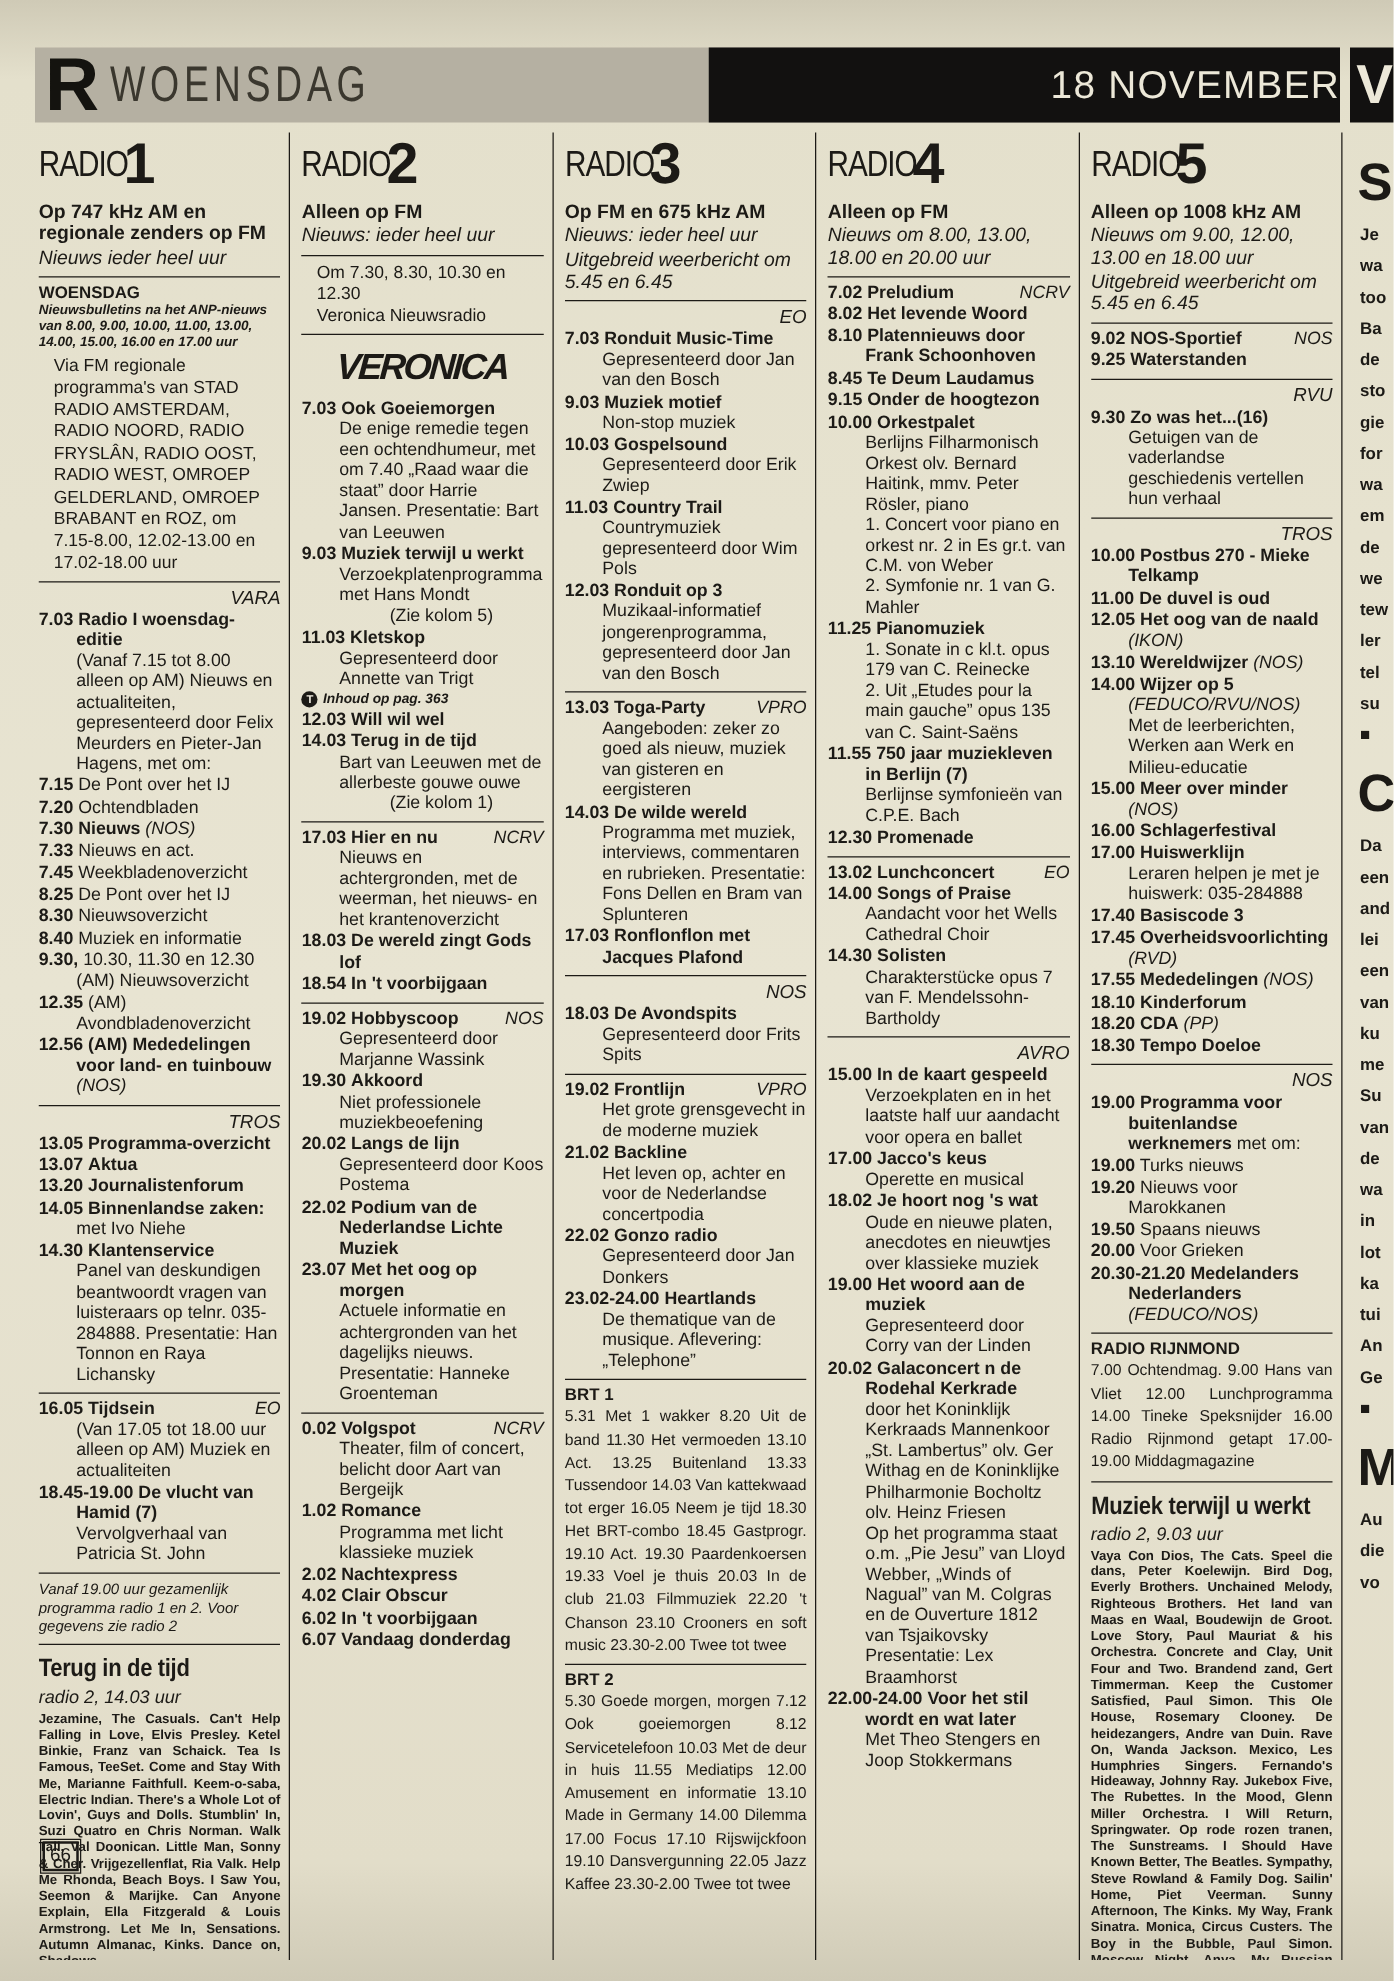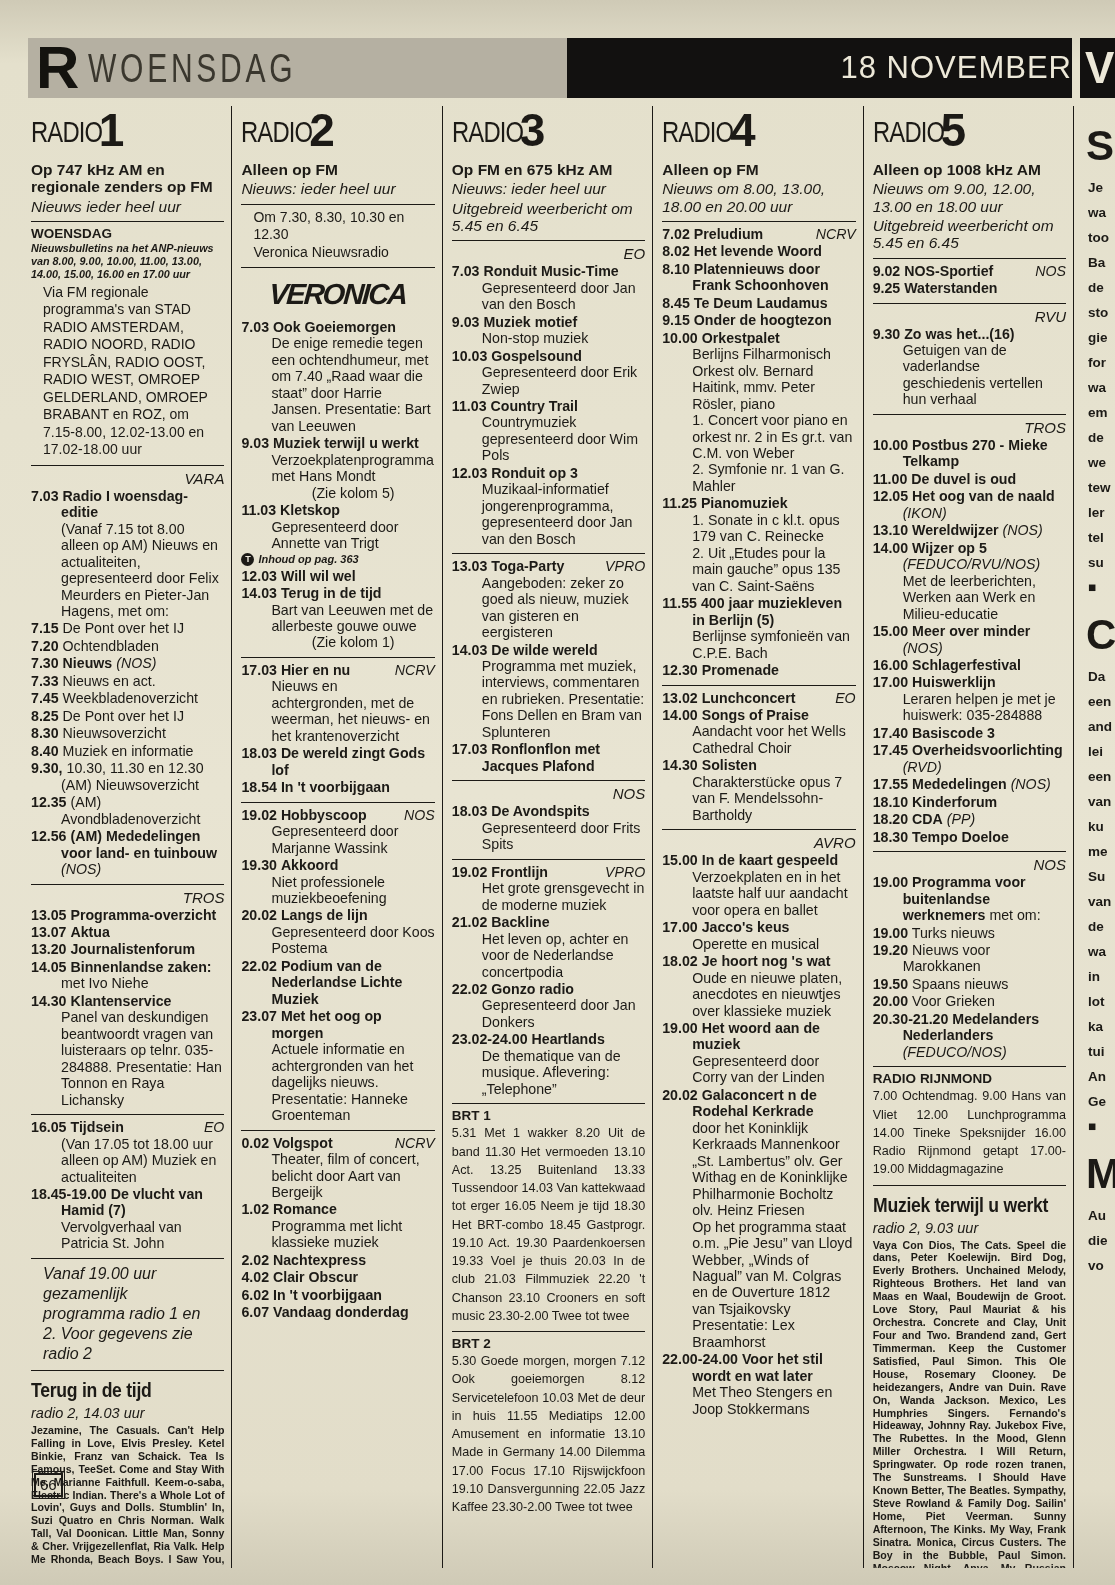--- a/index.html
+++ b/index.html
@@ -23,21 +23,21 @@
   .station{display:flex;align-items:flex-end;gap:9px;margin:4px 0 12px;}
   .station-name{font-size:29px;letter-spacing:-1px;transform:scaleX(.82);transform-origin:left;white-space:nowrap;}
   .station-num{font-size:46px;font-weight:800;line-height:.8;margin-left:-28px;}
   .hdr-b{font-weight:700;font-size:15.5px;line-height:1.12;margin:2px 0;white-space:pre-line;}
   .hdr-i{font-style:italic;font-size:15.5px;line-height:1.12;margin:2px 0;white-space:pre-line;}
   .rule{border-top:1.5px solid #1c1a16;margin:6px 0 4px;}
   .net{text-align:right;font-style:italic;font-size:15px;margin:0 0 1px;}
   .bsm{font-weight:700;font-size:13.5px;margin:3px 0 1px;}
   .tiny-i{font-style:italic;font-size:10.8px;line-height:1.2;margin:1px 0 3px;font-weight:700;white-space:pre-line;}
   .pn{font-size:14px;line-height:1.25;margin:3px 12px;white-space:pre-line;}
-  .pital{font-style:italic;font-size:16px;line-height:1.25;margin:5px 12px;white-space:pre-line;}
+  .pital{font-style:italic;font-size:12px;line-height:1.25;margin:5px 0;white-space:pre-line;}
   .small{font-size:12.6px;line-height:1.45;text-align:justify;white-space:pre-line;}
   .tiny{font-size:10.6px;line-height:1.22;text-align:justify;font-weight:700;white-space:pre-line;}
   .hl{font-size:20px;font-weight:800;margin:8px 0 3px;letter-spacing:-0.3px;transform:scaleX(.88);transform-origin:left;white-space:nowrap;}
   .ri{font-style:italic;font-size:14.5px;margin:0 0 3px;}
   .vlogo{text-align:center;font-size:29px;font-weight:900;font-style:italic;letter-spacing:-2px;margin:10px 0 8px;transform:skewX(-4deg);}
   .prog{margin:1px 0;}
   .pline{font-size:14.2px;line-height:1.16;padding-left:30px;text-indent:-30px;}
   .ptime{font-weight:700;}
   .pt-b{font-weight:700;}
   .psuf{font-style:italic;font-weight:400;}
@@ -346,21 +346,21 @@
           <div class="pdesc">Berlijns Filharmonisch Orkest olv. Bernard Haitink, mmv. Peter Rösler, piano
 1. Concert voor piano en orkest nr. 2 in Es gr.t. van C.M. von Weber
 2. Symfonie nr. 1 van G. Mahler</div>
         </div>
         <div class="prog">
           <div class="pline"><span class="ptime">11.25</span> <span class="pt-b">Pianomuziek</span></div>
           <div class="pdesc">1. Sonate in c kl.t. opus 179 van C. Reinecke
 2. Uit „Etudes pour la main gauche” opus 135 van C. Saint-Saëns</div>
         </div>
         <div class="prog">
-          <div class="pline"><span class="ptime">11.55</span> <span class="pt-b">400 jaar muziekleven in Berlijn (5)</span></div>
+          <div class="pline"><span class="ptime">11.55</span> <span class="pt-b">750 jaar muziekleven in Berlijn (7)</span></div>
           <div class="pdesc">Berlijnse symfonieën van C.P.E. Bach</div>
         </div>
         <div class="prog">
           <div class="pline"><span class="ptime">12.30</span> <span class="pt-b">Promenade</span></div>
         </div>
         <div class="rule"></div>
         <div class="prog">
           <div class="pline"><span class="pnet">EO</span><span class="ptime">13.02</span> <span class="pt-b">Lunchconcert</span></div>
         </div>
         <div class="prog">

